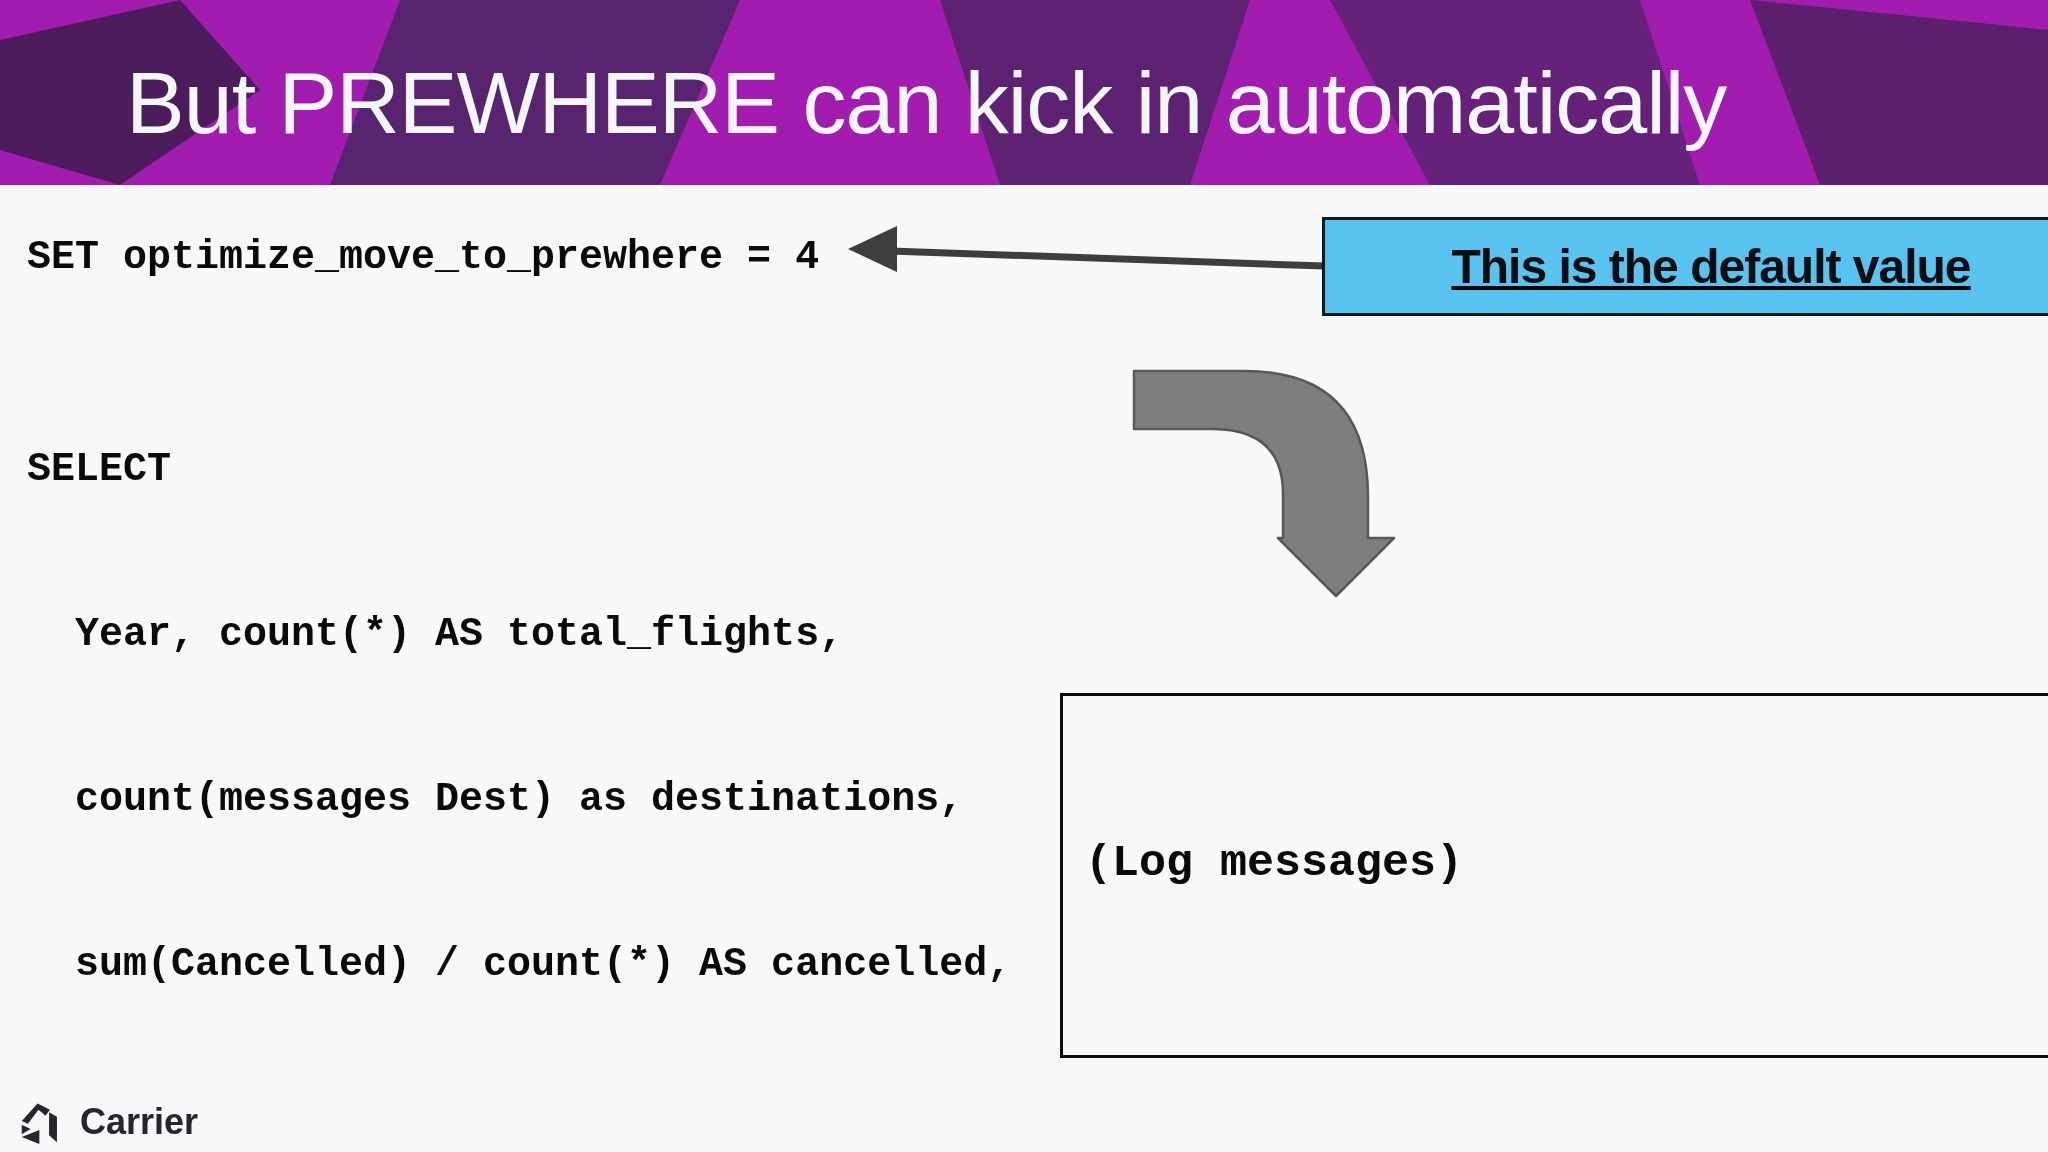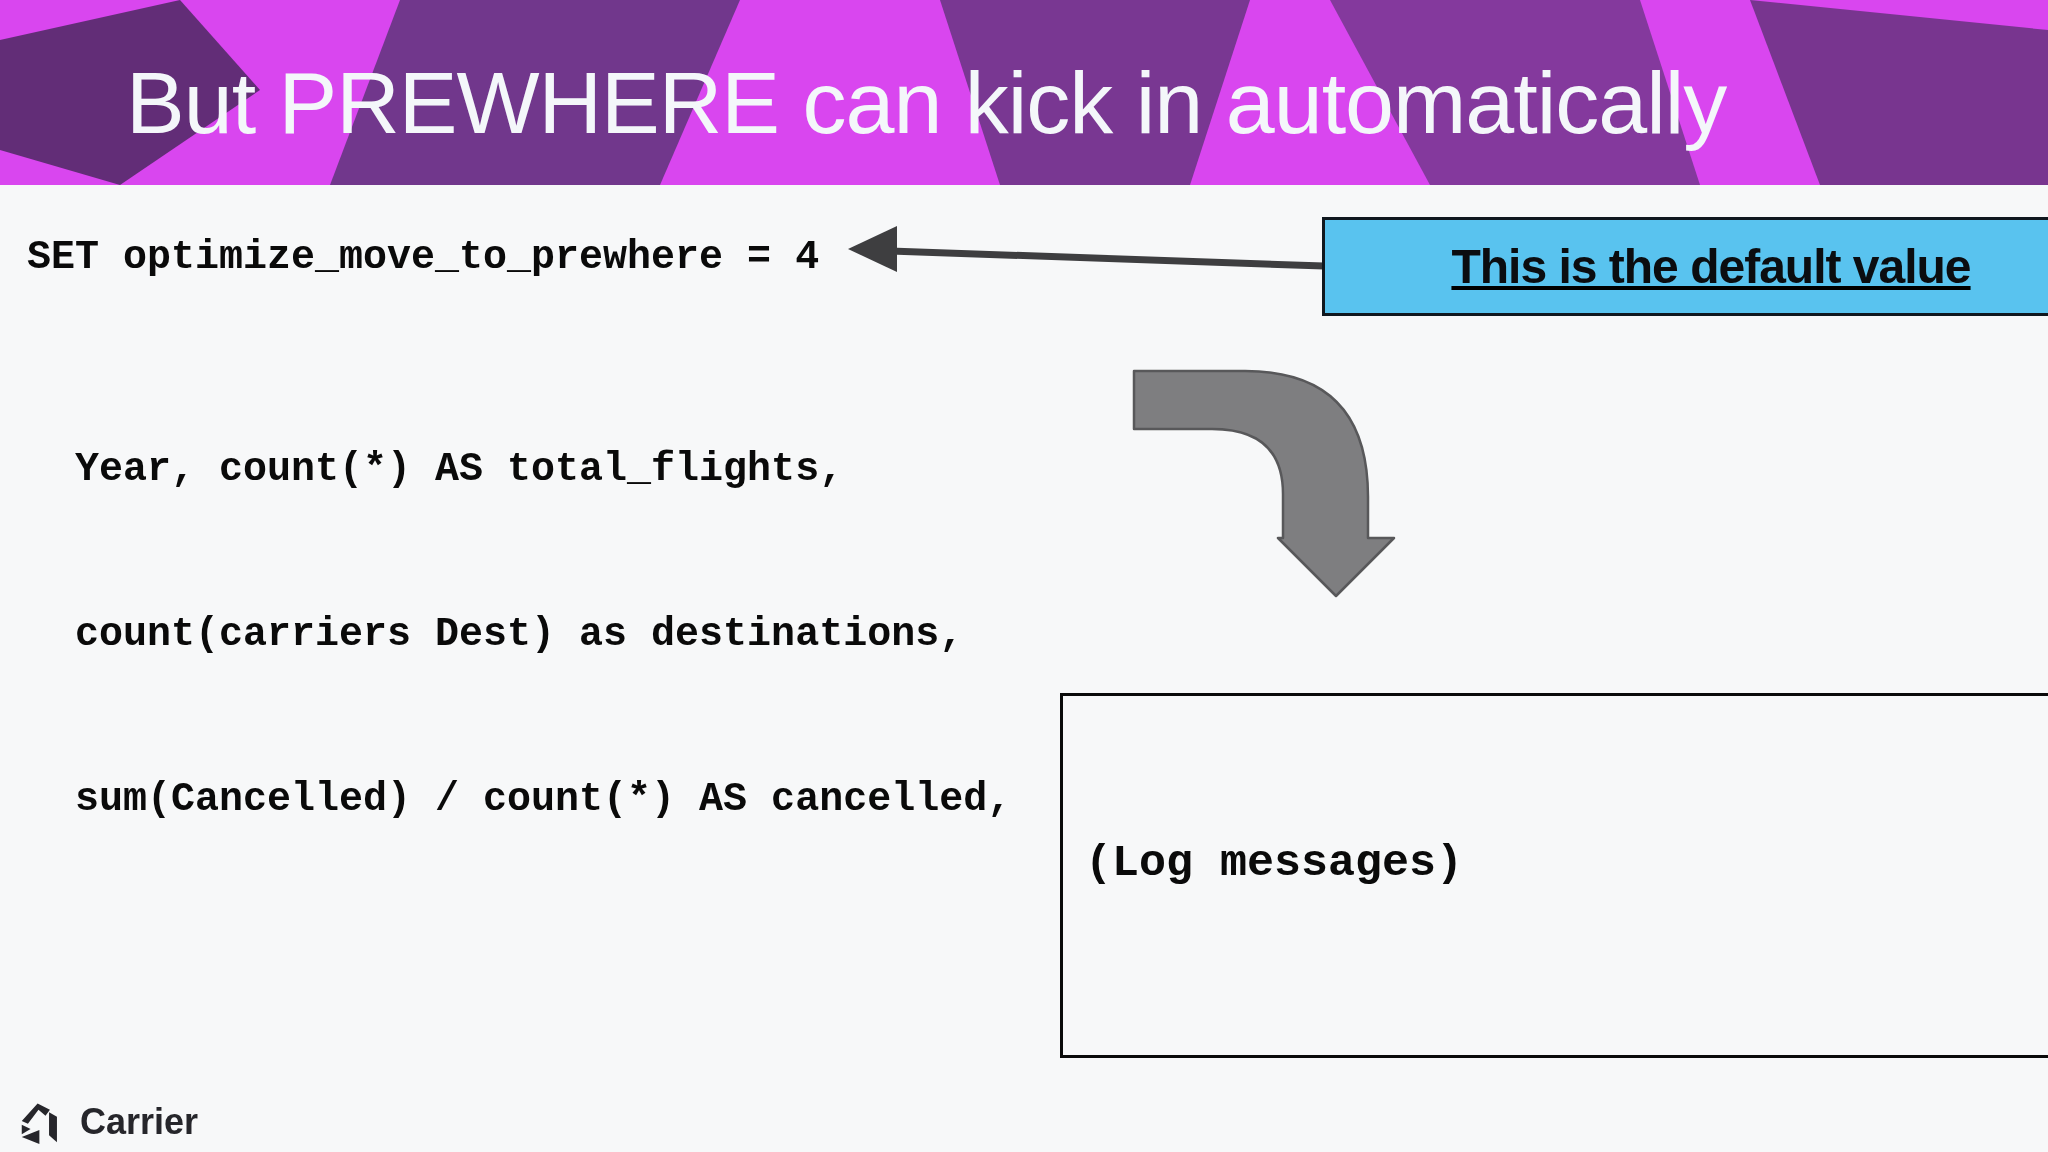--- a/index.html
+++ b/index.html
@@ -1,21 +1,21 @@
 <!DOCTYPE html>
 <html><head>
 <meta charset="utf-8">
 <style>
   html,body{margin:0;padding:0;background:#e8e8ea;}
   .slide{
     position:relative;width:2048px;height:1152px;overflow:hidden;
     background:#F7F8F9;font-family:"Liberation Sans",sans-serif;
   }
   
-  .header{position:absolute;left:0;top:0;width:2048px;height:185px;background:#d946ef;overflow:hidden;}
+  .header{position:absolute;left:0;top:0;width:2048px;height:185px;background:#a21caf;overflow:hidden;}
   .header svg{position:absolute;left:0;top:0;}
   .title{
     position:absolute;left:126px;top:52px;margin:0;
     font-size:88px;font-weight:400;letter-spacing:-1px;
     color:#F4F7FA;white-space:nowrap;
   }
   
   .code{
     position:absolute;left:27px;color:#0A0A0A;
     font-family:"Liberation Mono",monospace;font-weight:bold;
@@ -61,22 +61,23 @@
       <polygon points="1330,0 1640,0 1700,185 1430,185" fill="#1C2B3A" opacity="0.45"></polygon>
       <polygon points="0,40 180,0 260,90 120,185 0,150" fill="#121C26" opacity="0.6"></polygon>
       <polygon points="1750,0 2048,30 2048,185 1820,185" fill="#18242F" opacity="0.5"></polygon>
     </svg>
     <h1 class="title">But PREWHERE can kick in automatically</h1>
   </div>
 
   <div class="code code-set">SET optimize_move_to_prewhere = 4</div>
 
   <div class="code code-select">
+    <div>SELECT</div>
     <div>  Year, count(*) AS total_flights,</div>
-    <div>  count(carriers Dest) as destinations,</div>
+    <div>  count(messages Dest) as destinations,</div>
     <div>  sum(Cancelled) / count(*) AS cancelled,</div>
     
     
     
   </div>
 
   <svg class="overlay" viewBox="0 0 2048 1152">
     <g>
       <line x1="890" y1="251" x2="1324" y2="266" stroke="#3E3E40" stroke-width="7"></line>
       <polygon points="848,249 897,226 897,272" fill="#3E3E40"></polygon>

